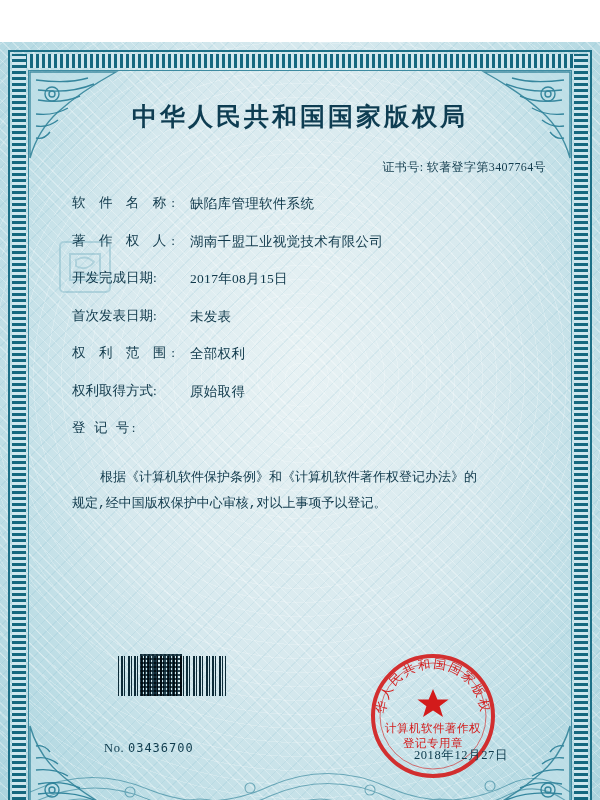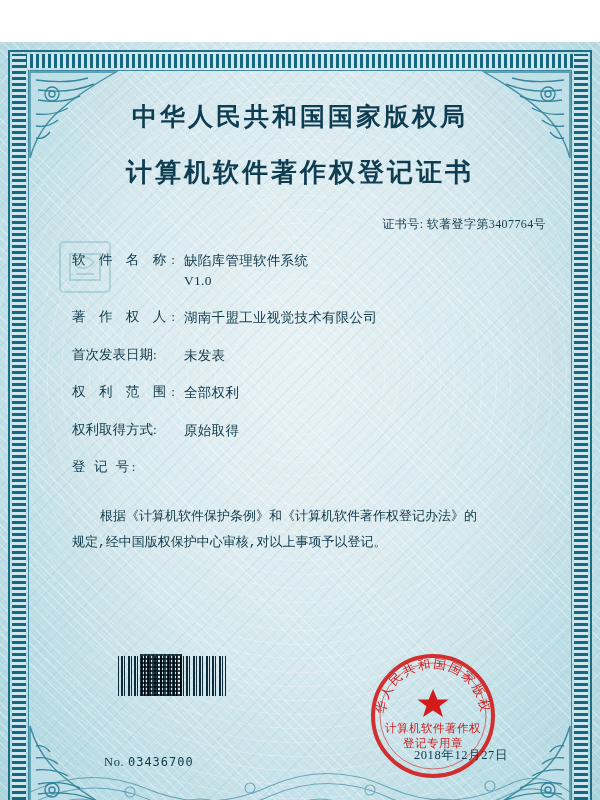--- a/index.html
+++ b/index.html
@@ -121,20 +121,21 @@
   .fields {
     margin-top: 18px;
     padding-left: 26px;
   }
   .field-row {
     display: flex;
     align-items: flex-start;
     margin-bottom: 18px;
     font-size: 13.5px;
     color: #10394b;
+    gap: 6px;
   }
   .field-label {
     width: 112px;
     flex: 0 0 112px;
     letter-spacing: 0px;
     white-space: nowrap;
   }
   .label-sp1 { letter-spacing: 5px; }
   .label-sp2 { letter-spacing: 2.5px; }
   .field-value {
@@ -197,21 +198,21 @@
     left: 365px;
     top: 606px;
     width: 136px;
     height: 136px;
   }
   .seal svg { width: 136px; height: 136px; display: block; }
 
   .footer-no {
     position: absolute;
     left: 104px;
-    bottom: 72px;
+    bottom: 86px;
     font-size: 12.5px;
     color: #0d3a4c;
     letter-spacing: 0.6px;
   }
   .footer-no .num { font-family: "DejaVu Sans Mono", monospace; font-size: 12px; letter-spacing: 1px; }
   .footer-date {
     position: absolute;
     right: 92px;
     bottom: 78px;
     font-size: 12.5px;
@@ -318,42 +319,44 @@
         <rect x="8" y="8" width="50" height="50" rx="4"></rect>
         <path d="M18 20 h30 v26 h-30 z"></path>
         <path d="M24 26 q10 -6 18 2 q-8 10 -18 4 z"></path>
         <path d="M24 40 h18"></path>
       </g>
     </svg>
   </div>
 
   <div class="content">
     <div class="title-main">中华人民共和国国家版权局</div>
-    <div class="title-sub">计算机软件著作权登记证书</div>
 
     <div class="cert-no">
       <span>证书号:</span>
       <span>软著登字第3407764号</span>
     </div>
 
     <div class="fields">
 
       <div class="field-row">
         <div class="field-label label-sp1">软 件 名 称:</div>
         <div class="field-value">
           <span>缺陷库管理软件系统</span>
-          <span class="line2">V1.0</span>
         </div>
       </div>
 
       <div class="field-row">
         <div class="field-label label-sp1">著 作 权 人:</div>
         <div class="field-value">湖南千盟工业视觉技术有限公司</div>
       </div>
 
+      <div class="field-row">
+        <div class="field-label">开发完成日期:</div>
+        <div class="field-value">2017年08月15日</div>
+      </div>
 
       <div class="field-row">
         <div class="field-label">首次发表日期:</div>
         <div class="field-value">未发表</div>
       </div>
 
       <div class="field-row">
         <div class="field-label label-sp1">权 利 范 围:</div>
         <div class="field-value">全部权利</div>
       </div>

